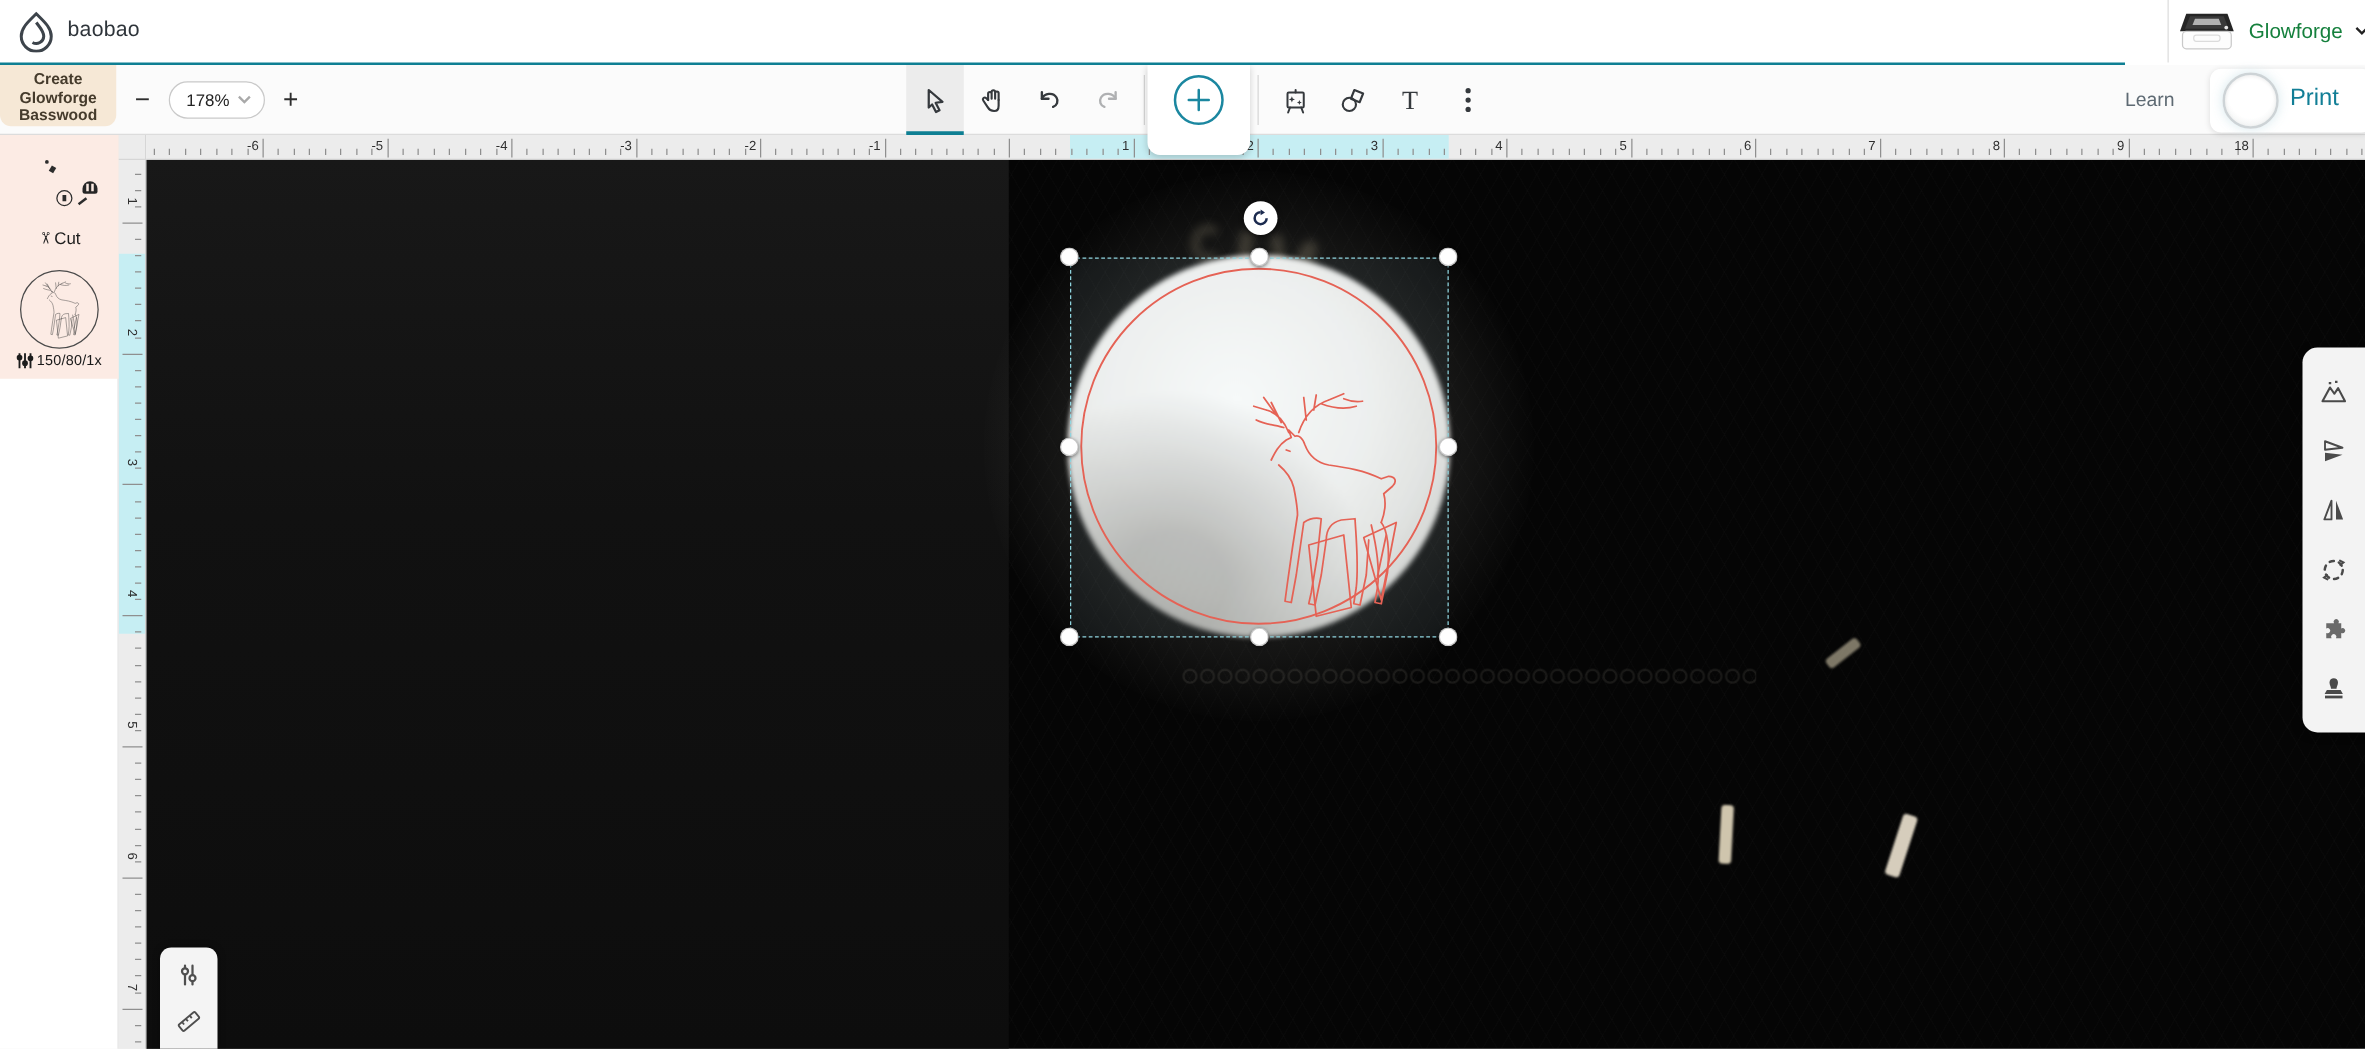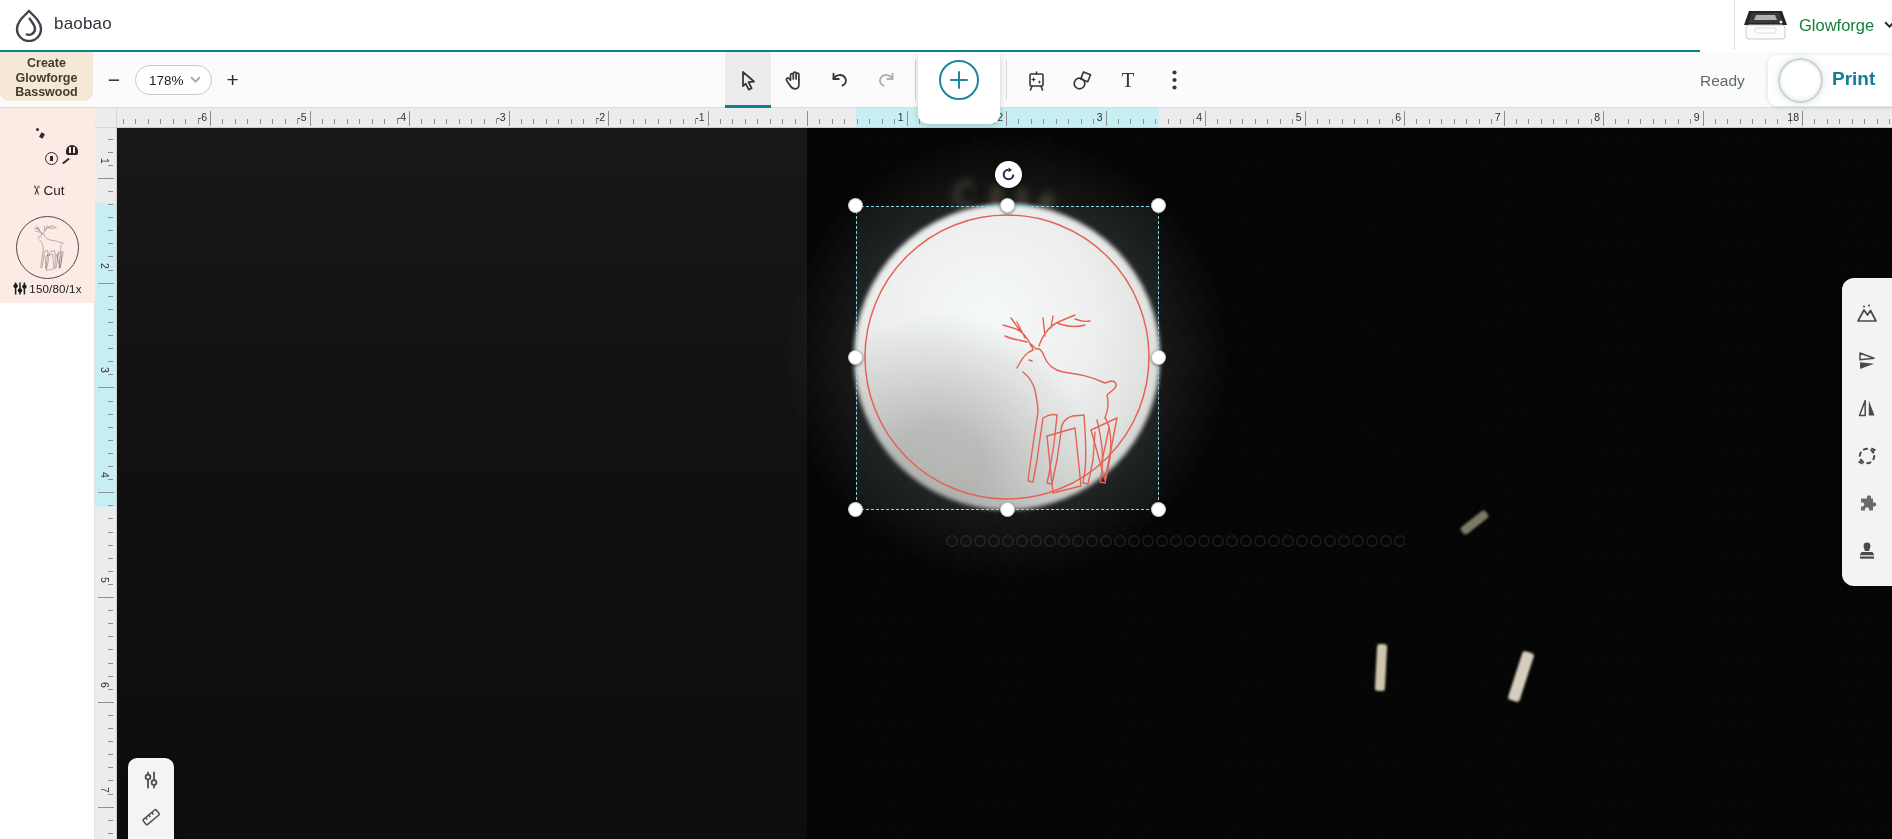--- a/index.html
+++ b/index.html
@@ -30,21 +30,21 @@
   .tool.active::after { content:""; position:absolute; left:0; bottom:0; width:100%; height:3px; background:#0e7f93; }
   .tool.disabled { opacity:.38; cursor:default; }
   .tdiv { width:1px; height:40px; background:#d6d6d6; margin:8px 6px 0 6px; }
   .addcard { position:absolute; left:918px; top:52px; width:82px; height:72px; background:#fff; border-radius:0 0 10px 10px;
      box-shadow:0 2px 6px rgba(0,0,0,.18); z-index:40; display:flex; align-items:flex-start; justify-content:center; padding-top:8px; }
   .addbtn { width:40px; height:40px; border-radius:50%; border:2.2px solid #1b87a0; background:#fff; color:#1b87a0; cursor:pointer; display:flex; align-items:center; justify-content:center; }
   .ready { position:absolute; left:1700px; top:20px; font-size:15.5px; color:#5e6a73; }
   .printcard { position:absolute; left:1768px; top:3px; width:130px; height:51px; background:#fff; border-radius:9px; box-shadow:0 1px 5px rgba(0,0,0,.13); }
   .printbtn { position:absolute; left:10px; top:3px; width:45px; height:45px; border-radius:50%; border:2px solid #cdd3d6; cursor:pointer;
      background:radial-gradient(circle at 50% 42%, #ffffff 55%, #f0f2f2 80%, #e4e7e8 100%); box-shadow:0 0 9px rgba(210,230,235,.9), inset 0 1px 3px rgba(0,0,0,.07); }
-  .printlabel { position:absolute; left:64px; top:13px; font-size:19px; font-weight:700; color:#117e96; cursor:pointer; }
+  .printlabel { position:absolute; left:64px; top:13px; font-size:19px; font-weight:400; color:#117e96; cursor:pointer; }
 
   
   .corner { position:absolute; left:95px; top:108px; width:22px; height:20px; background:#ececec; border-right:1px solid #d6d6d6; border-bottom:1px solid #d6d6d6; z-index:20; }
   .hruler { position:absolute; left:117px; top:108px; width:1775px; height:20px; background:#ececec; border-bottom:1px solid #cfcfcf; overflow:hidden; z-index:20; }
   .hruler .hl { position:absolute; top:0; height:20px; background:#c6eef3; }
   .vruler { position:absolute; left:95px; top:128px; width:22px; height:711px; background:#ececec; border-right:1px solid #cfcfcf; overflow:hidden; z-index:20; }
   .vruler .hl { position:absolute; left:0; width:22px; background:#c6eef3; }
   .htick { position:absolute; width:1px; background:#8f8f8f; }
   .vtick { position:absolute; height:1px; background:#8f8f8f; }
   .hlabel { position:absolute; top:3px; width:18px; text-align:right; font-size:10.5px; color:#2f2f2f; }
@@ -190,21 +190,21 @@
     </button>
     <button class="tool">
       <svg width="5" height="20" viewBox="0 0 5 20" fill="#35393d">
         <circle cx="2.5" cy="2.5" r="2.1"></circle>
           <circle cx="2.5" cy="10" r="2.1"></circle>
           <circle cx="2.5" cy="17.5" r="2.1"></circle>
         </svg>
     </button>
   </div>
 
-  <span class="ready">Ready</span>
+  <span class="ready">Learn</span>
   <div class="printcard">
     <button class="printbtn"></button>
     <span class="printlabel">Print</span>
   </div>
 </div>
 
 <div class="addcard">
   <button class="addbtn">
     <svg width="22" height="22" viewBox="0 0 22 22" fill="none" stroke="#1b87a0" stroke-width="2" stroke-linecap="round">
         <path d="M11 3 V19 M3 11 H19"></path>

